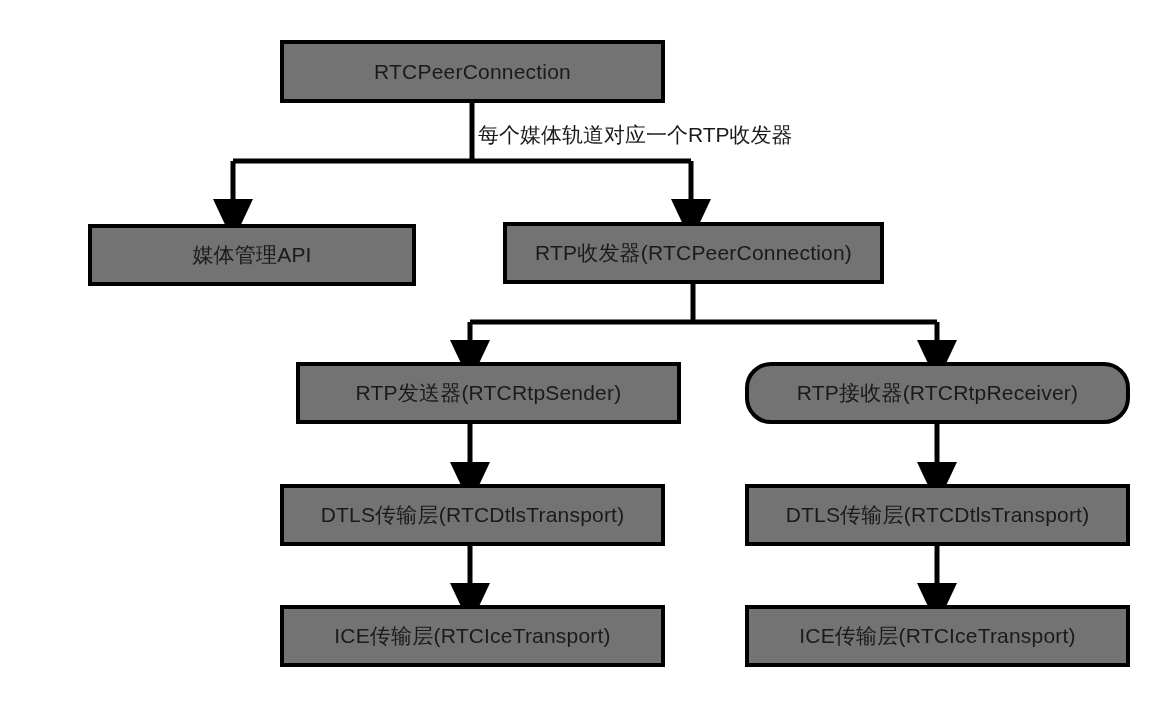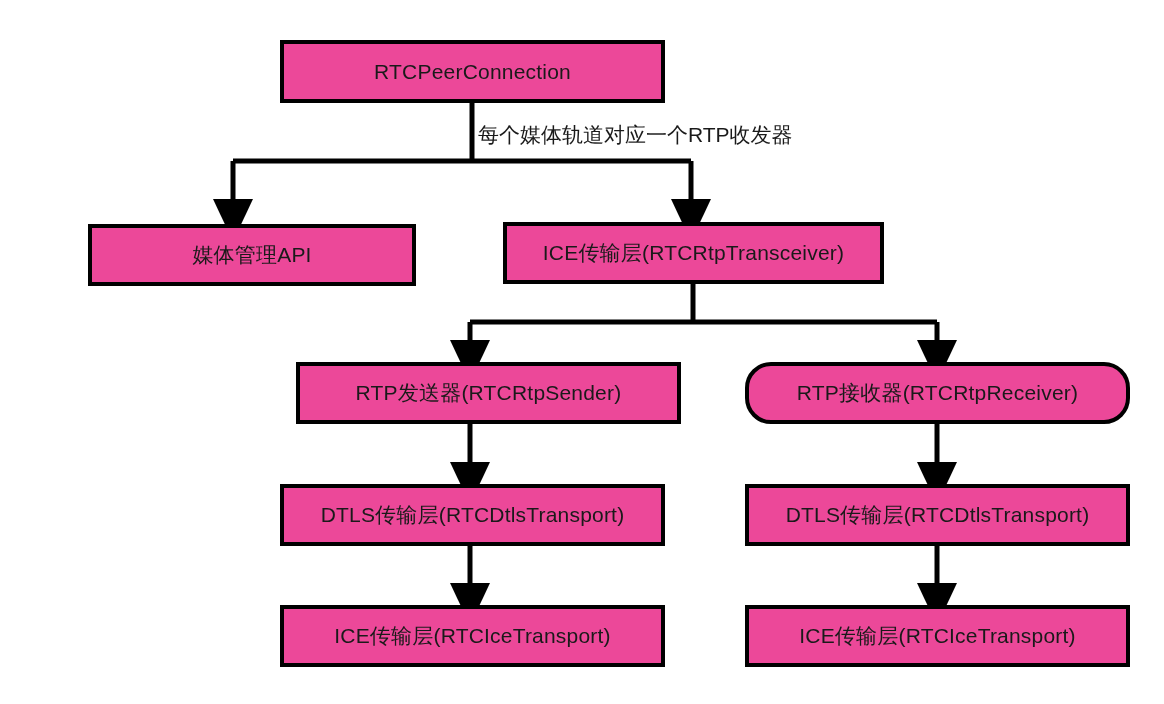--- a/index.html
+++ b/index.html
@@ -21,21 +21,21 @@
     position: absolute;
     left: 0;
     top: 0;
     width: 1164px;
     height: 704px;
   }
   .node {
     position: absolute;
     box-sizing: border-box;
     border: 4px solid #000000;
-    background: #ec4899;
+    background: #737373;
     display: flex;
     align-items: center;
     justify-content: center;
     text-align: center;
     color: #1a1a1a;
     font-size: 21px;
     line-height: 1.1;
     letter-spacing: 0.2px;
     white-space: nowrap;
   }
@@ -101,21 +101,21 @@
 
   <div class="node" style="left:280px; top:40px; width:385px; height:63px;">
     <span>RTCPeerConnection</span>
   </div>
 
   <div class="node" style="left:41px; top:224px; width:328px; height:62px;margin-left:47px;">
     <span>媒体管理API</span>
   </div>
 
   <div class="node" style="left:503px; top:222px; width:381px; height:62px;">
-    <span>ICE传输层(RTCRtpTransceiver)</span>
+    <span>RTP收发器(RTCPeerConnection)</span>
   </div>
 
   <div class="node" style="left:296px; top:362px; width:385px; height:62px;">
     <span>RTP发送器(RTCRtpSender)</span>
   </div>
 
   <div class="node" style="left:745px; top:362px; width:385px; height:62px;border-radius:26px;">
     <span>RTP接收器(RTCRtpReceiver)</span>
   </div>
 

